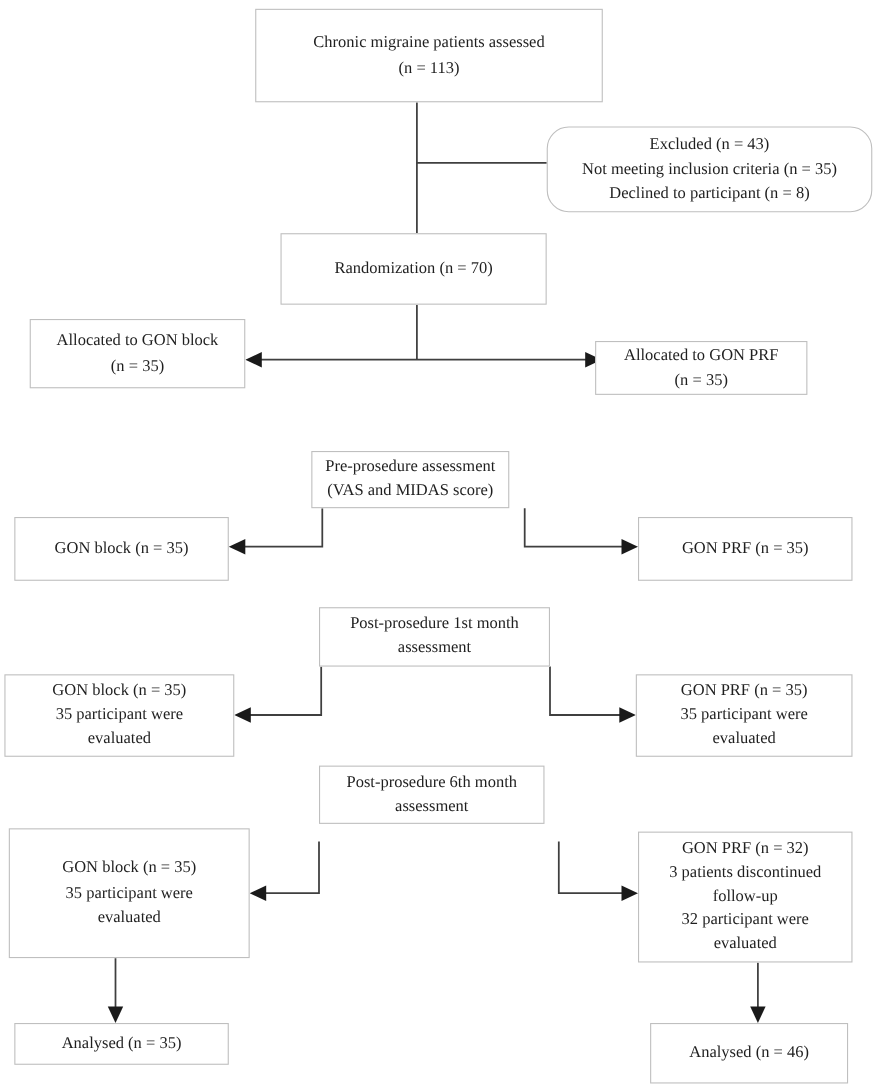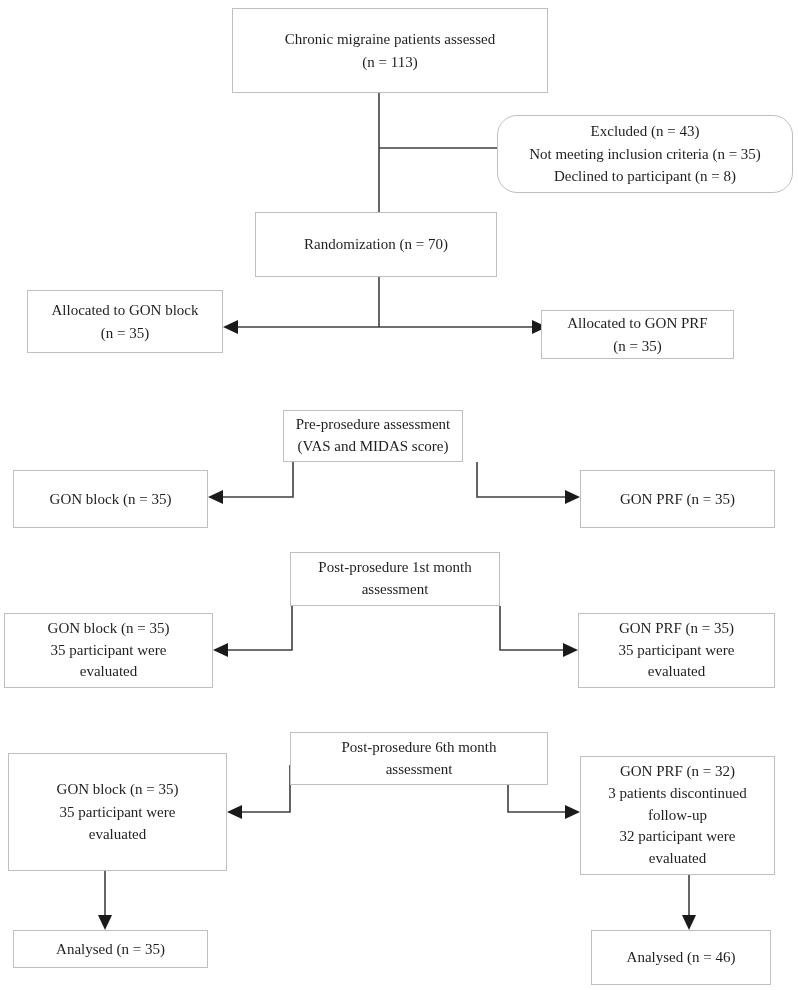--- a/index.html
+++ b/index.html
@@ -115,21 +115,21 @@
 assessment</div>
 
   <div class="box" style="left:4px; top:613px; width:209px; height:75px; line-height:1.45;">GON block (n = 35)
 35 participant were
 evaluated</div>
 
   <div class="box" style="left:578px; top:613px; width:197px; height:75px; line-height:1.45;">GON PRF (n = 35)
 35 participant were
 evaluated</div>
 
-  <div class="box" style="left:290px; top:732px; width:258px; height:53px; line-height:1.45;">Post-prosedure 6th month
+  <div class="box" style="left:290px; top:696px; width:205px; height:53px; line-height:1.45;">Post-prosedure 6th month
 assessment</div>
 
   <div class="box" style="left:8px; top:753px; width:219px; height:118px;">GON block (n = 35)
 35 participant were
 evaluated</div>
 
   <div class="box" style="left:580px; top:756px; width:195px; height:119px; line-height:1.45;">GON PRF (n = 32)
 3 patients discontinued
 follow-up
 32 participant were

